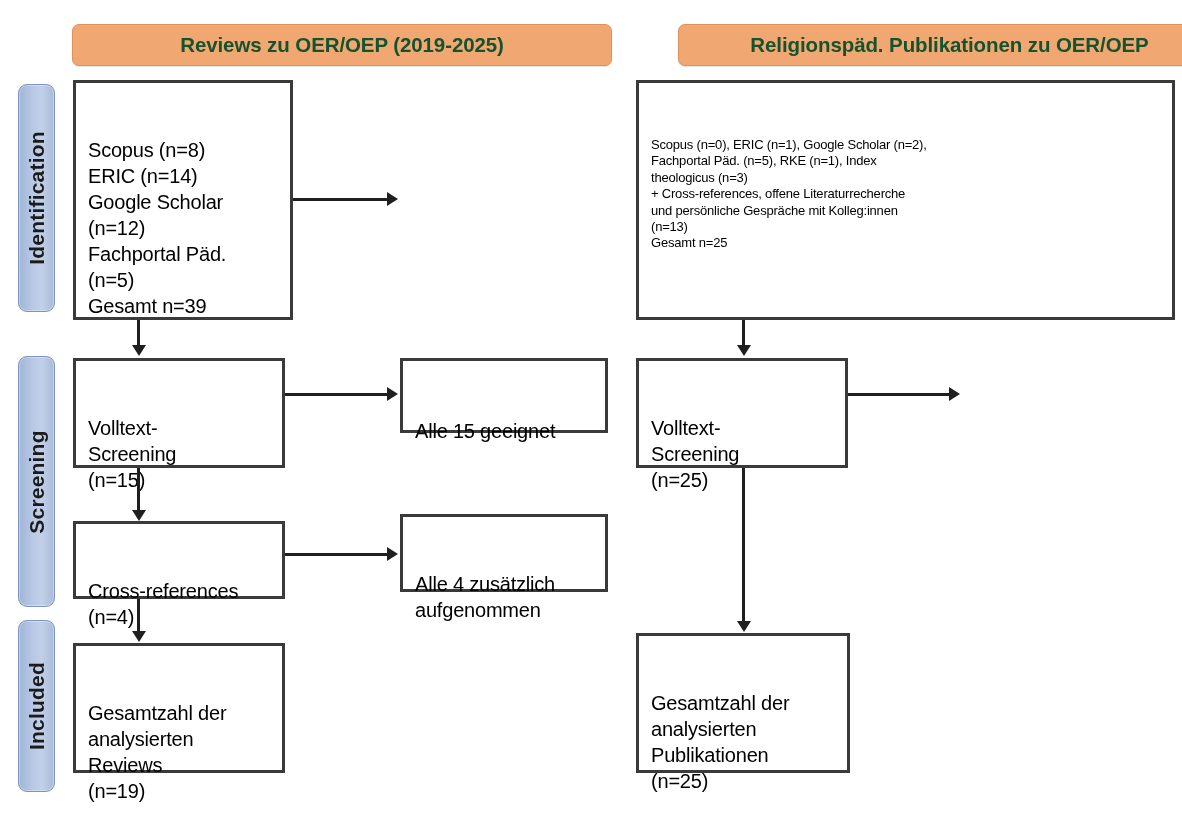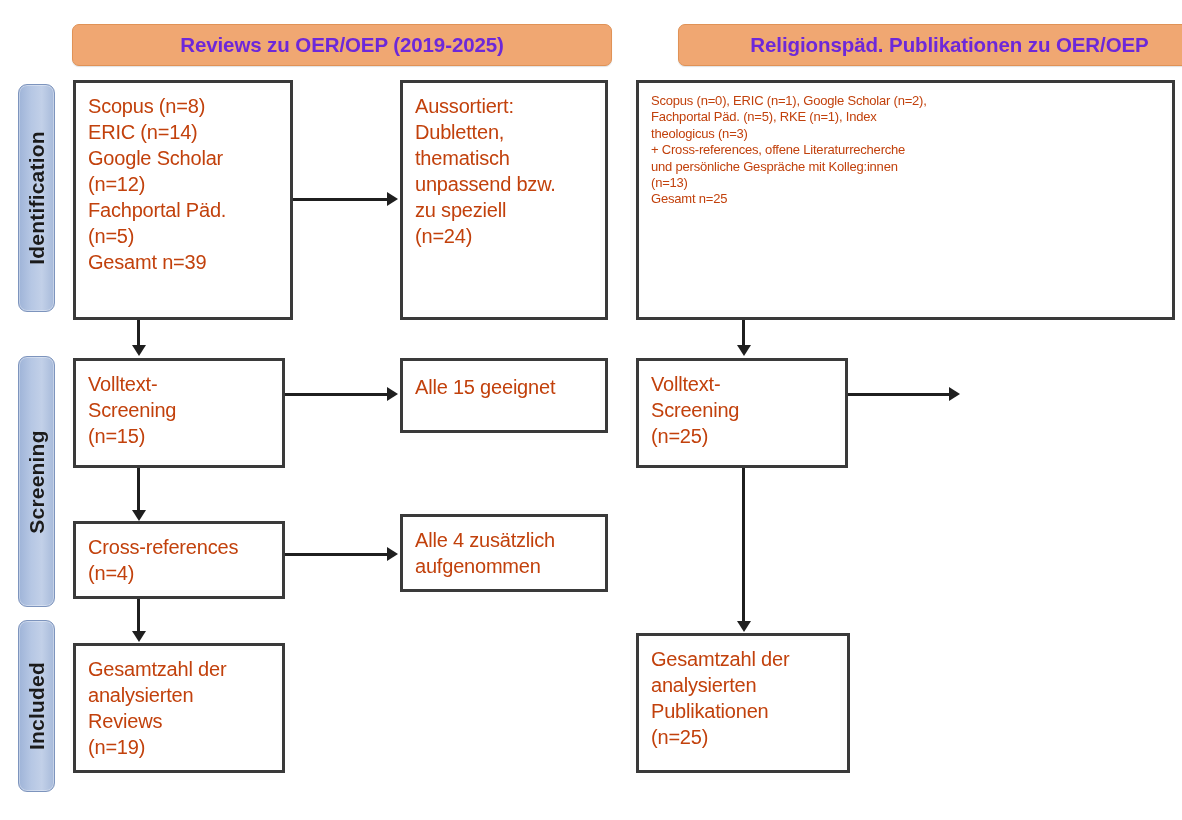--- a/index.html
+++ b/index.html
@@ -46,39 +46,40 @@
     border: 1px solid #e09256;
     border-radius: 7px;
     display: flex;
     align-items: center;
     justify-content: center;
     box-shadow: 0 1px 1px rgba(0,0,0,0.12);
   }
   .col-header span {
     font-size: 20.5px;
     font-weight: 700;
-    color: #6d28d9;
+    color: #14532d;
     white-space: nowrap;
     letter-spacing: -0.1px;
   }
 
   
   .box {
     position: absolute;
     background: #ffffff;
     border: 3px solid #3a3a3a;
     box-sizing: border-box;
     padding: 10px 10px 8px 12px;
   }
   .box .txt {
     font-size: 20px;
     line-height: 1.30;
-    color: #c2410c;
+    color: #000000;
     white-space: pre-line;
     letter-spacing: -0.2px;
+    margin-top: 44px;
   }
   .box.dense .txt { font-size: 13px; line-height: 1.26; }
   .box.centerish { padding-top: 13px; }
 
   
   .vline, .hline {
     position: absolute;
     background: #1f1f1f;
   }
   .vline { width: 3px; }
@@ -126,28 +127,20 @@
   <div class="box" style="left:73px; top:80px; width:220px; height:240px;">
     <div class="txt">Scopus (n=8)
 ERIC (n=14)
 Google Scholar
 (n=12)
 Fachportal Päd.
 (n=5)
 Gesamt n=39</div>
   </div>
 
-  <div class="box" style="left:400px; top:80px; width:208px; height:240px;">
-    <div class="txt">Aussortiert:
-Dubletten,
-thematisch
-unpassend bzw.
-zu speziell
-(n=24)</div>
-  </div>
 
   <div class="vline" style="left:292px; top:198px; height:3px; width:0;"></div>
   <div class="hline" style="left:293px; top:198px; width:94px;"></div>
   <div class="arrow-right" style="left:387px; top:192px;"></div>
 
   <div class="vline" style="left:137px; top:320px; height:27px;"></div>
   <div class="arrow-down" style="left:132px; top:345px;"></div>
 
   <div class="box" style="left:73px; top:358px; width:212px; height:110px;">
     <div class="txt">Volltext-

